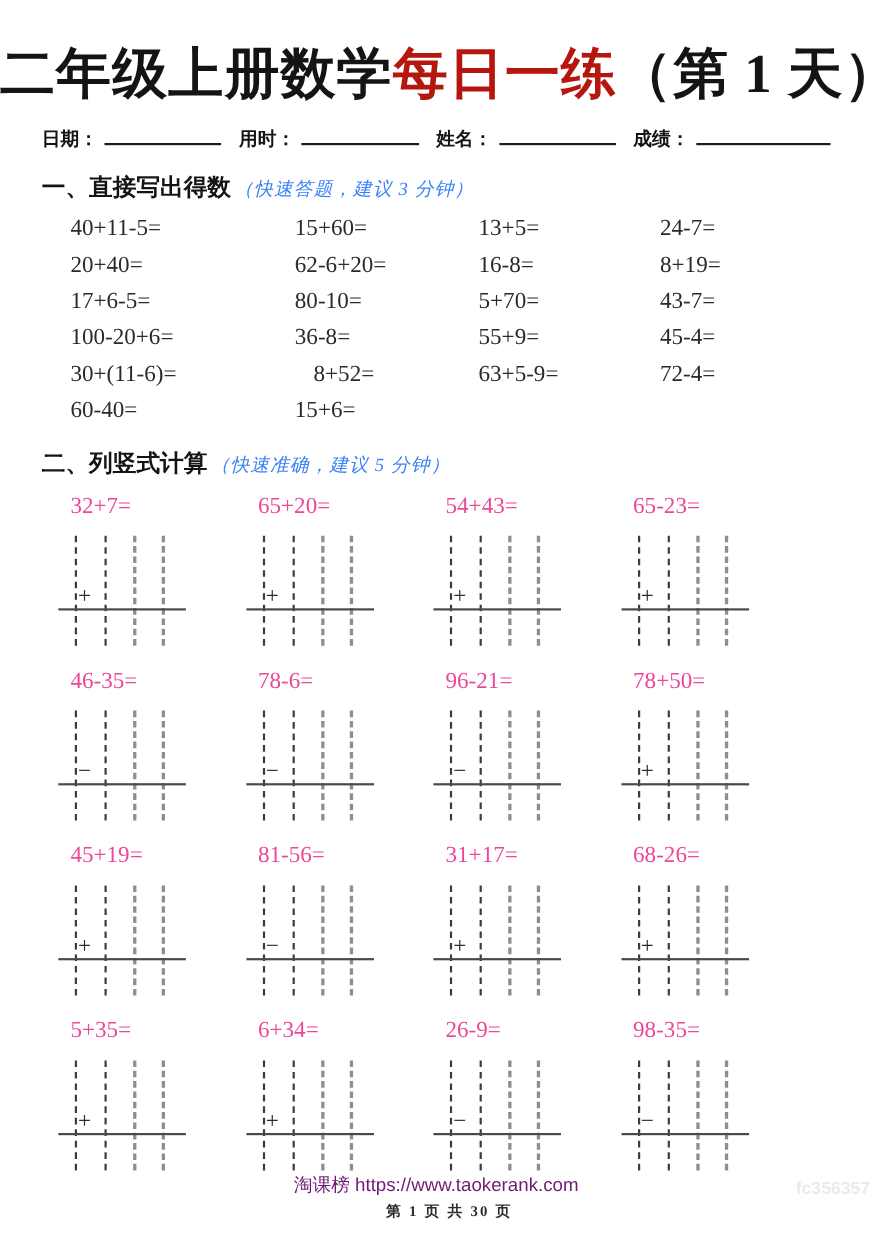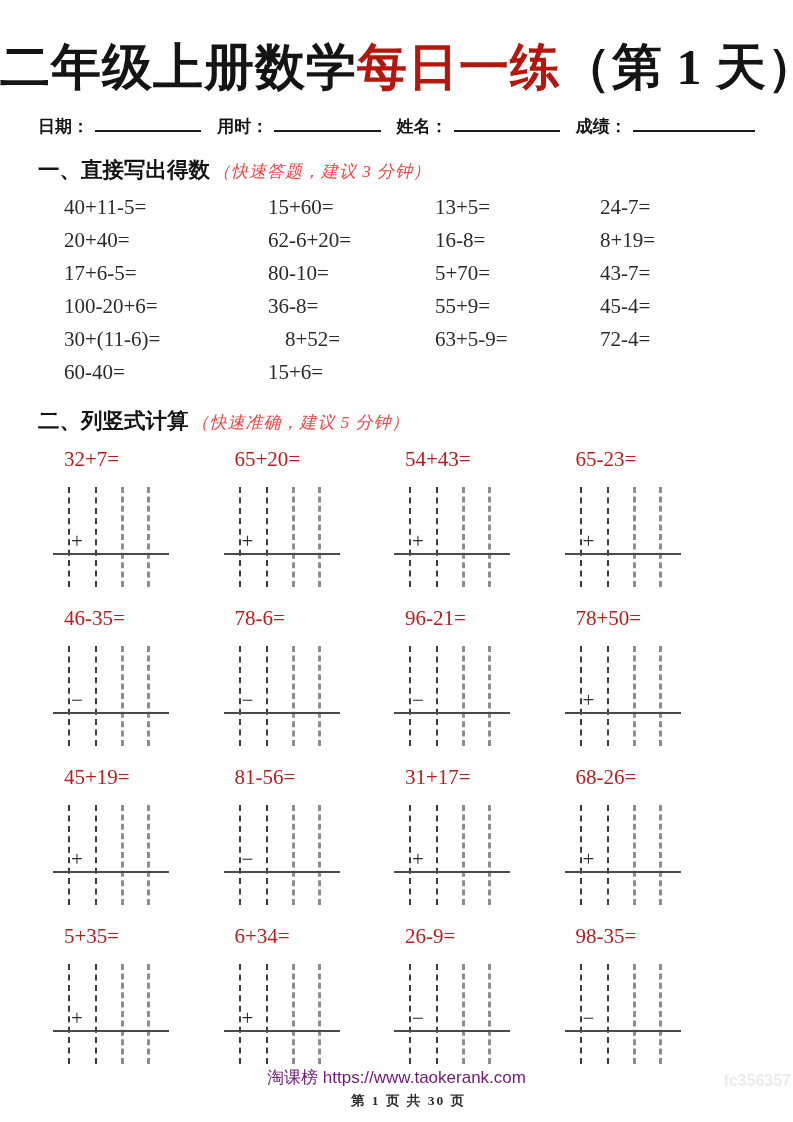--- a/index.html
+++ b/index.html
@@ -45,21 +45,21 @@
   .section-header {
     margin: 17px 0 0 38px;
     font-size: 21.5px;
     font-weight: bold;
     white-space: nowrap;
   }
   .section-header .note {
     font-size: 17px;
     font-weight: normal;
     font-style: italic;
-    color: #ef4444;
+    color: #3b82f6;
     margin-left: 3px;
     letter-spacing: 1px;
   }
   
   .oral-grid {
     display: grid;
     grid-template-columns: 204px 167px 165px 152px;
     margin: 7px 0 0 64px;
     font-size: 21px;
     line-height: 33px;
@@ -71,21 +71,21 @@
   .vertical-grid {
     display: grid;
     grid-template-columns: repeat(4, 1fr);
     row-gap: 15px;
     margin: 8px 0 0 58px;
     width: 682px;
   }
   .v-cell { }
   .v-label {
     font-size: 21px;
-    color: #b91c1c;
+    color: #ec4899;
     height: 30px;
     margin: 4px 0 10px 6px;
     white-space: nowrap;
   }
   .v-box {
     position: relative;
     width: 104px;
     height: 100px;
     margin-left: 0;
   }

